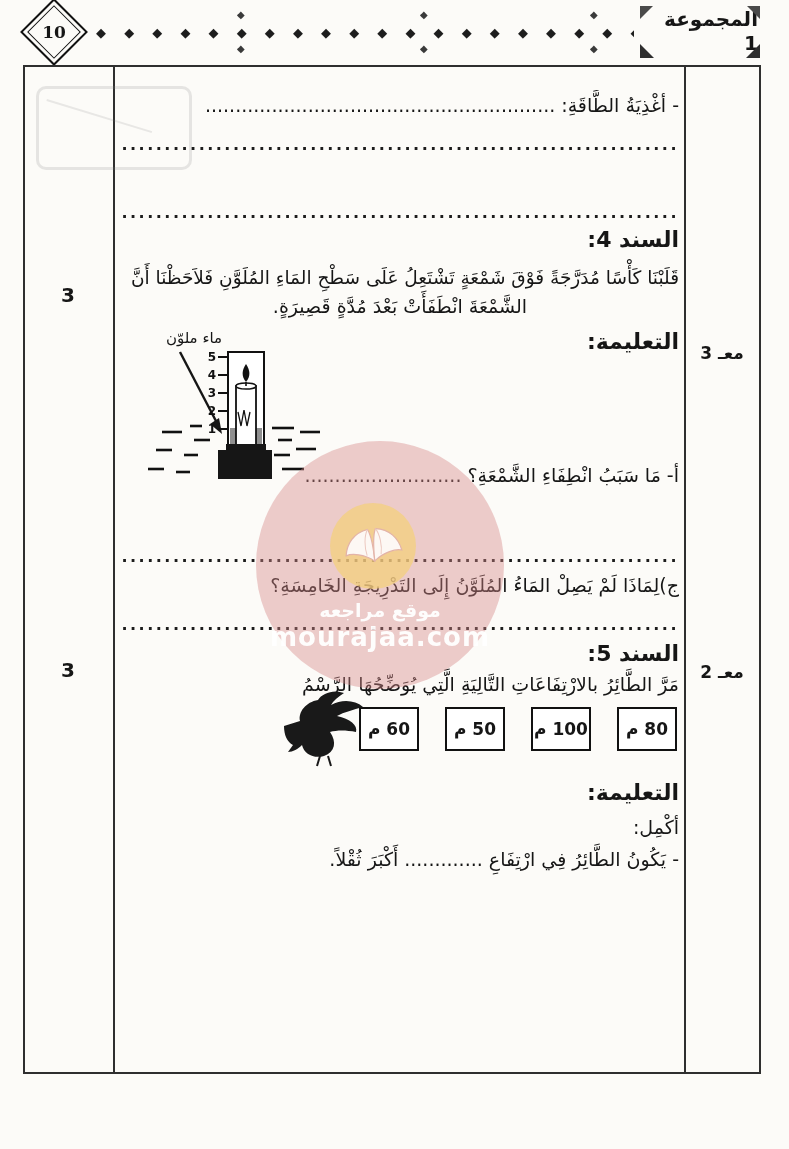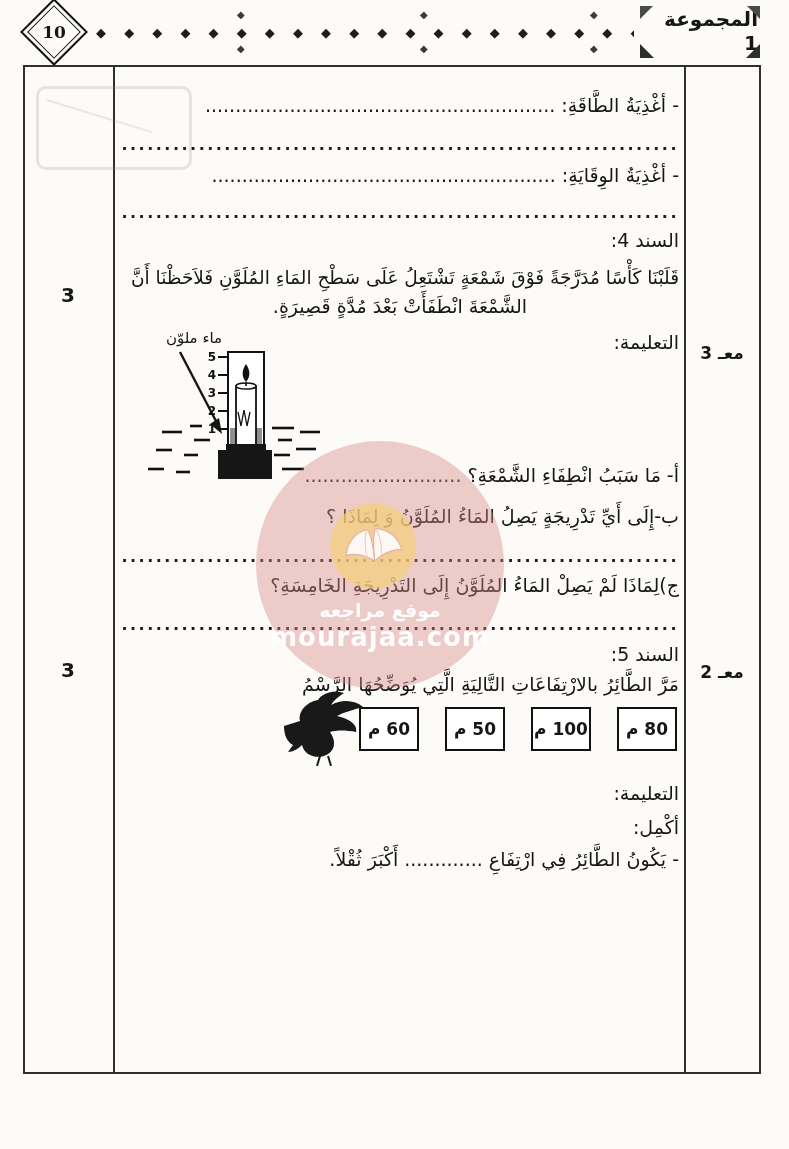--- a/index.html
+++ b/index.html
@@ -38,21 +38,21 @@
   
   .score{position:absolute;left:25px;width:86px;text-align:center;font-weight:700;font-size:20px;}
   .sc1{top:283px;} .sc2{top:658px;}
   .mlabel{position:absolute;left:686px;width:72px;text-align:center;font-weight:700;font-size:17px;direction:rtl;white-space:nowrap;}
   .ml1{top:343px;} .ml2{top:662px;}
 
   
   .ln{position:absolute;left:121px;right:110px;direction:rtl;text-align:right;
       font-size:19px;white-space:nowrap;line-height:30px;margin-top:14px;}
   .clip{overflow:hidden;}
-  .ttl{font-weight:400;font-size:19px;}
+  .ttl{font-weight:700;font-size:22px;}
   .dotsrow{font-weight:700;font-size:16px;letter-spacing:2.5px;color:#1c1c1c;}
   .l-energy{top:76px;} .l-dots1{top:116px;} .l-protect{top:146px;} .l-dots2{top:184px;}
   .l-s4title{top:211px;} .l-s4a{top:249px;font-size:18.5px;} .l-s4b{top:277px;text-align:center;}
   .l-instr1{top:313px;}
   .l-qa{top:446px;} .l-qb{top:487px;} .l-dots3{top:528px;} .l-qc{top:556px;} .l-dots4{top:596px;}
   .l-s5title{top:625px;} .l-s5body{top:655px;}
   .l-instr2{top:764px;} .l-akmil{top:798px;} .l-fill1{top:830px;} .l-fill2{top:862px;}
 
   
   .diagram{position:absolute;left:132px;top:328px;z-index:1;}
@@ -106,21 +106,20 @@
       <i></i>
     </div>
 
   <div class="score sc1">3</div>
   <div class="score sc2">3</div>
   <div class="mlabel ml1">معـ 3</div>
   <div class="mlabel ml2">معـ 2</div>
 
   <div class="ln clip l-energy">- أغْذِيَةُ الطَّاقَةِ: ..........................................................</div>
   <div class="ln clip dotsrow l-dots1">..............................................................................................................</div>
-  <div class="ln clip l-protect">- أغْذِيَةُ الوِقَايَةِ: .........................................................</div>
   <div class="ln clip dotsrow l-dots2">..............................................................................................................</div>
 
   <div class="ln ttl l-s4title">السند 4:</div>
   <div class="ln l-s4a">قَلَبْنَا كَأْسًا مُدَرَّجَةً فَوْقَ شَمْعَةٍ تَشْتَعِلُ عَلَى سَطْحِ المَاءِ المُلَوَّنِ فَلاَحَظْنَا أَنَّ</div>
   <div class="ln l-s4b">الشَّمْعَةَ انْطَفَأَتْ بَعْدَ مُدَّةٍ قَصِيرَةٍ.</div>
   <div class="ln ttl l-instr1">التعليمة:</div>
 
   <svg class="diagram" width="195" height="158" viewBox="0 0 195 158">
     <text x="62" y="15" font-size="15" text-anchor="middle" fill="#161616">ماء ملوّن</text>
     <line x1="48" y1="24" x2="85" y2="95" stroke="#161616" stroke-width="2.4"></line>
@@ -164,21 +163,20 @@
         <line x1="52" y1="127" x2="66" y2="127"></line>
       <line x1="142" y1="127" x2="158" y2="127"></line>
         <line x1="164" y1="121" x2="184" y2="121"></line>
       <line x1="16" y1="141" x2="32" y2="141"></line>
         <line x1="44" y1="144" x2="58" y2="144"></line>
       <line x1="150" y1="141" x2="172" y2="141"></line>
     </g>
   </svg>
 
   <div class="ln l-qa">أ- مَا سَبَبُ انْطِفَاءِ الشَّمْعَةِ؟ ..........................</div>
-  <div class="ln l-qb">ب-إِلَى أَيِّ تَدْرِيجَةٍ يَصِلُ المَاءُ المُلَوَّنُ وَ لِمَاذَا ؟</div>
   <div class="ln clip dotsrow l-dots3">..............................................................................................................</div>
   <div class="ln l-qc">ج)لِمَاذَا لَمْ يَصِلْ المَاءُ المُلَوَّنُ إِلَى التَدْرِيجَةِ الخَامِسَةِ؟</div>
   <div class="ln clip dotsrow l-dots4">..............................................................................................................</div>
 
   <div class="ln ttl l-s5title">السند 5:</div>
   <div class="ln l-s5body">مَرَّ الطَّائِرُ بالارْتِفَاعَاتِ التَّالِيَةِ الَّتِي يُوَضِّحُهَا الرَّسْمُ</div>
 
   <svg class="birdsvg" width="104" height="82" viewBox="0 0 104 82">
     <path d="M8 40 L24 35 C22 26 30 16 42 14 C46 7 58 3 68 7 C62 11 57 15 55 19 C66 13 79 14 87 21 C77 24 68 26 61 30 C74 33 82 39 80 46 C70 44 61 44 54 46 C61 56 59 66 48 70 C38 73 28 68 26 59 C22 63 17 66 12 66 L17 59 C11 56 8 49 8 40 Z" fill="#191919"></path>
     <path d="M44 70 L41 80 M52 70 L55 80" stroke="#191919" stroke-width="2"></path>

